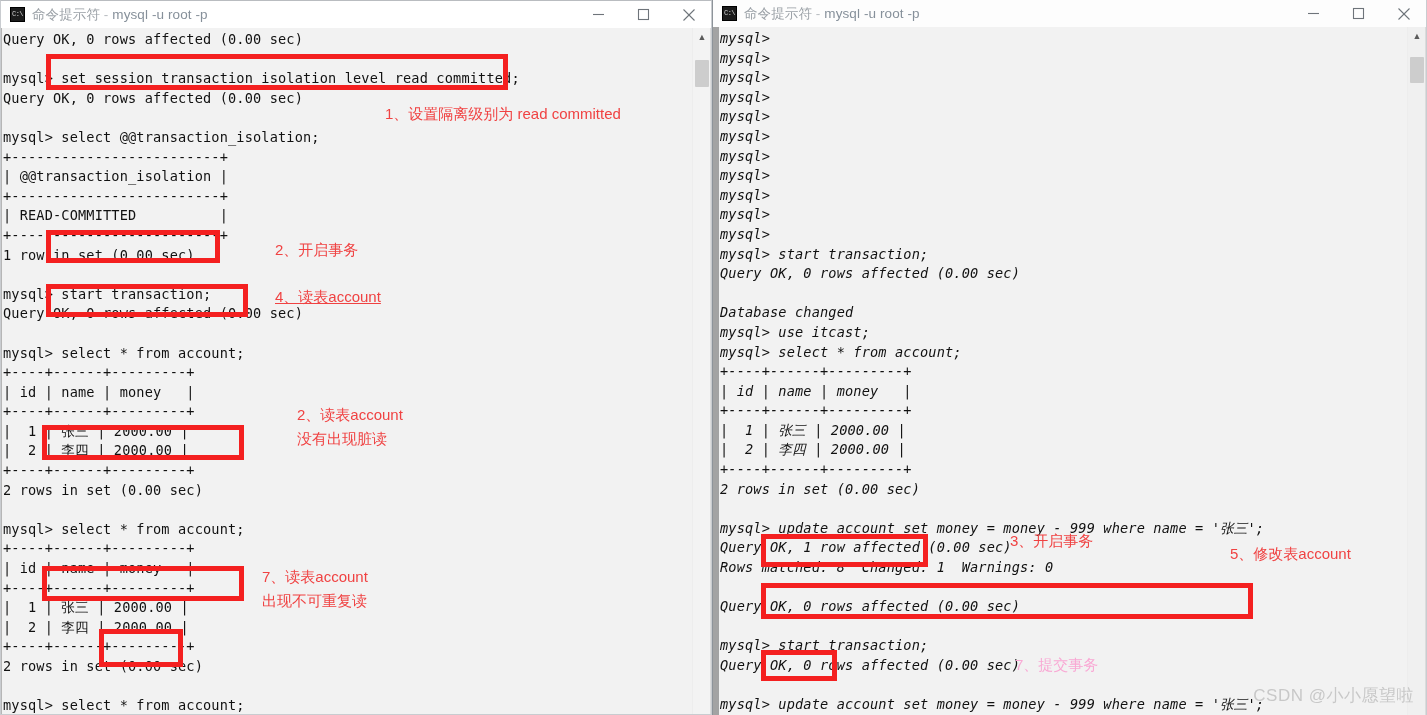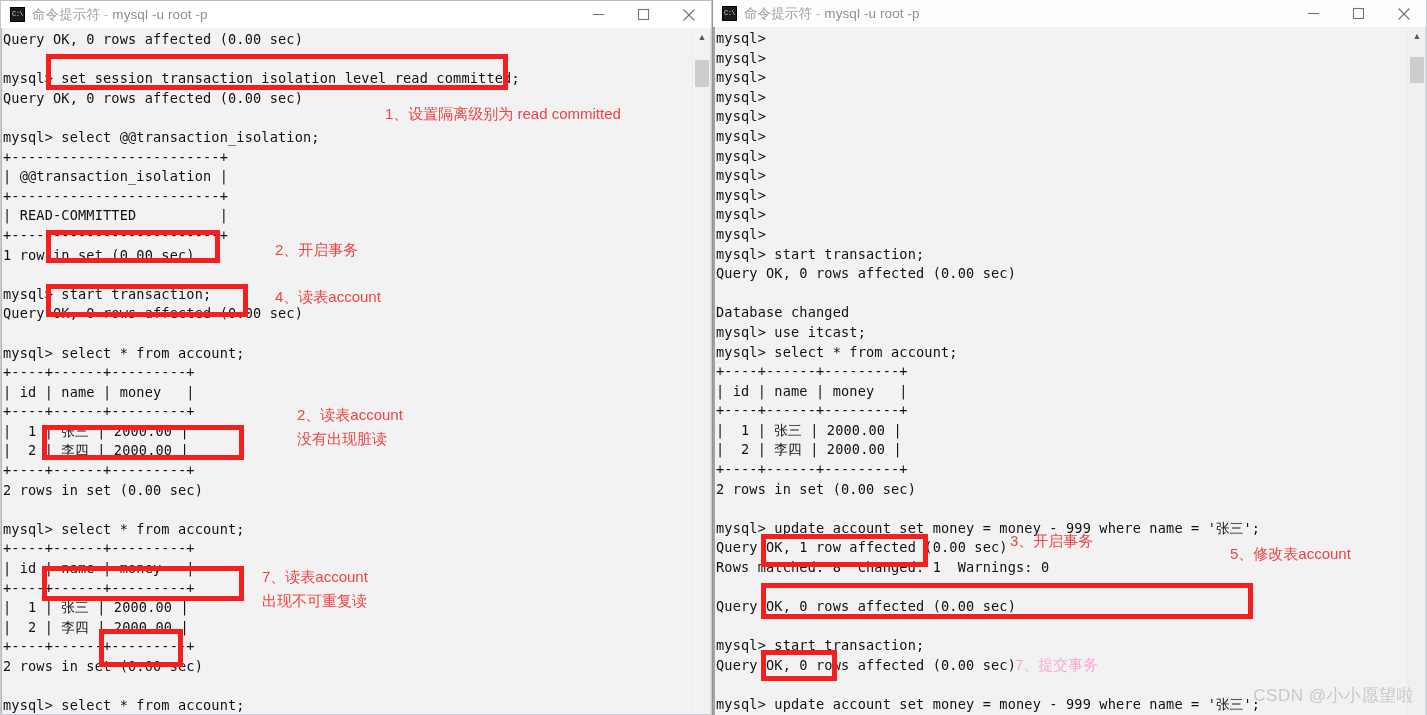--- a/index.html
+++ b/index.html
@@ -56,21 +56,21 @@
     background:#7dd3fc;overflow:hidden;
   }
   .term{
     position:absolute;left:0;top:0;right:18px;bottom:0;
     background:#f2f2f2;
     padding:2px 0 0 1px;
     box-sizing:border-box;
     overflow:hidden;
   }
   .win.left .term{border-left:1px solid #b6b6b6;}
-  .win.right .term{border-left:2px solid #a3a3a3;}
+  .win.right .term{border-left:6px solid #a3a3a3;font-style:italic;}
 
   .line{
     font-family:"DejaVu Sans Mono","Liberation Mono",monospace;
     font-size:13.6px;line-height:19.6px;height:19.6px;
     color:#111;white-space:pre;letter-spacing:0.15px;
   }
   .line.blank{color:transparent;}
 
   
   .scroll{
@@ -266,21 +266,21 @@
       <div class="rbox" style="left: 46px; top: 230px; width: 174px; height: 33px; border-color: rgb(244, 32, 32);"></div>
       <div class="rbox" style="left: 46px; top: 284px; width: 202px; height: 33px; border-color: rgb(244, 32, 32);"></div>
       <div class="rbox" style="left: 42px; top: 425px; width: 202px; height: 35px; border-color: rgb(244, 32, 32);"></div>
       <div class="rbox" style="left: 42px; top: 566px; width: 202px; height: 35px; border-color: rgb(244, 32, 32);"></div>
       <div class="rbox" style="left: 99px; top: 629px; width: 84px; height: 38px; border-color: rgb(244, 32, 32);"></div>
       <div class="rbox" style="left: 761px; top: 534px; width: 167px; height: 33px; border-color: rgb(244, 32, 32);"></div>
       <div class="rbox" style="left: 761px; top: 583px; width: 492px; height: 36px; border-color: rgb(244, 32, 32);"></div>
       <div class="rbox" style="left: 761px; top: 650px; width: 76px; height: 31px; border-color: rgb(244, 32, 32);"></div>
       <div class="rlabel" style="left: 385px; top: 103px; color: rgb(240, 66, 66);">1、设置隔离级别为 read committed</div>
       <div class="rlabel" style="left: 275px; top: 227px; color: rgb(240, 66, 66); margin-top: 12px;">2、开启事务</div>
-      <div class="rlabel" style="left: 275px; top: 286px; color: rgb(240, 66, 66);">4、读表account</div>
+      <div class="rlabel" style="left: 275px; top: 286px; color: rgb(240, 66, 66); text-decoration: underline;">4、读表account</div>
       <div class="rlabel" style="left: 297px; top: 404px; color: rgb(240, 66, 66);">2、读表account</div>
       <div class="rlabel" style="left: 297px; top: 428px; color: rgb(240, 66, 66);">没有出现脏读</div>
       <div class="rlabel" style="left: 262px; top: 566px; color: rgb(240, 66, 66);">7、读表account</div>
       <div class="rlabel" style="left: 262px; top: 590px; color: rgb(240, 66, 66);">出现不可重复读</div>
       <div class="rlabel" style="left: 1010px; top: 530px; color: rgb(240, 66, 66);">3、开启事务</div>
       <div class="rlabel" style="left: 1230px; top: 543px; color: rgb(240, 66, 66);">5、修改表account</div>
       <div class="rlabel" style="left: 1015px; top: 654px; color: #f9a8d4;">7、提交事务</div>
     </div>
 
   <div class="watermark">CSDN @小小愿望啦</div>

